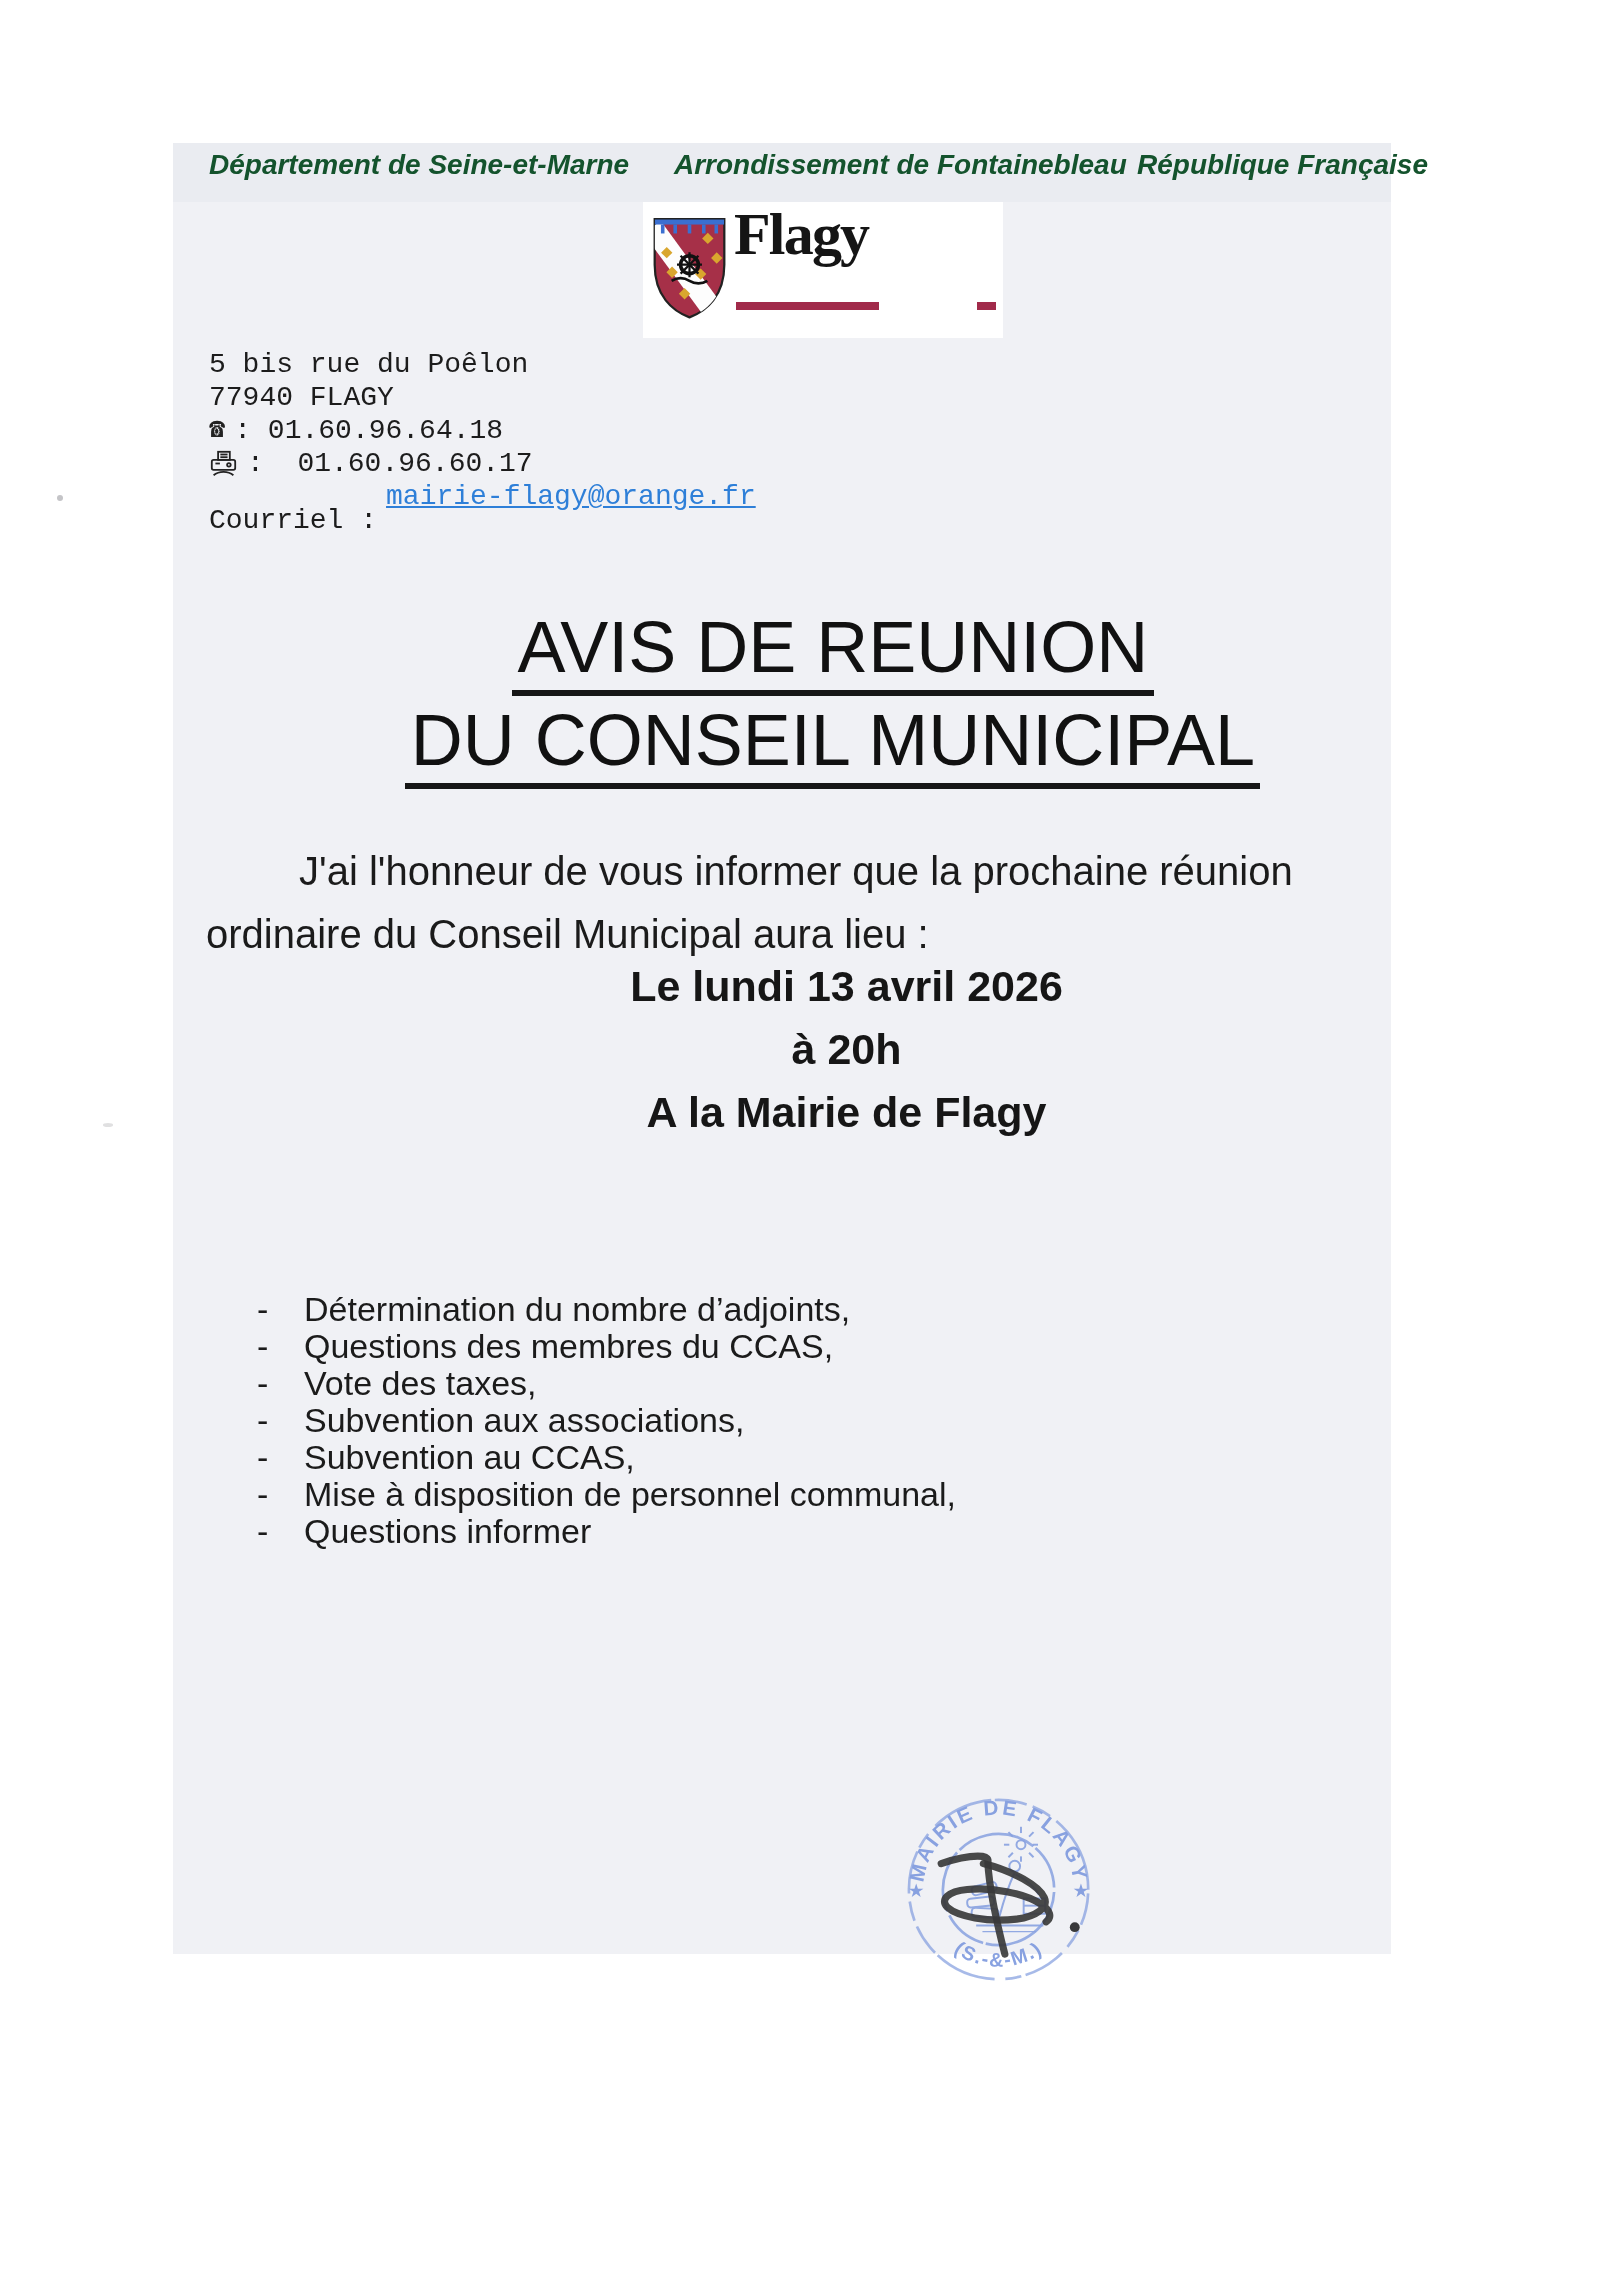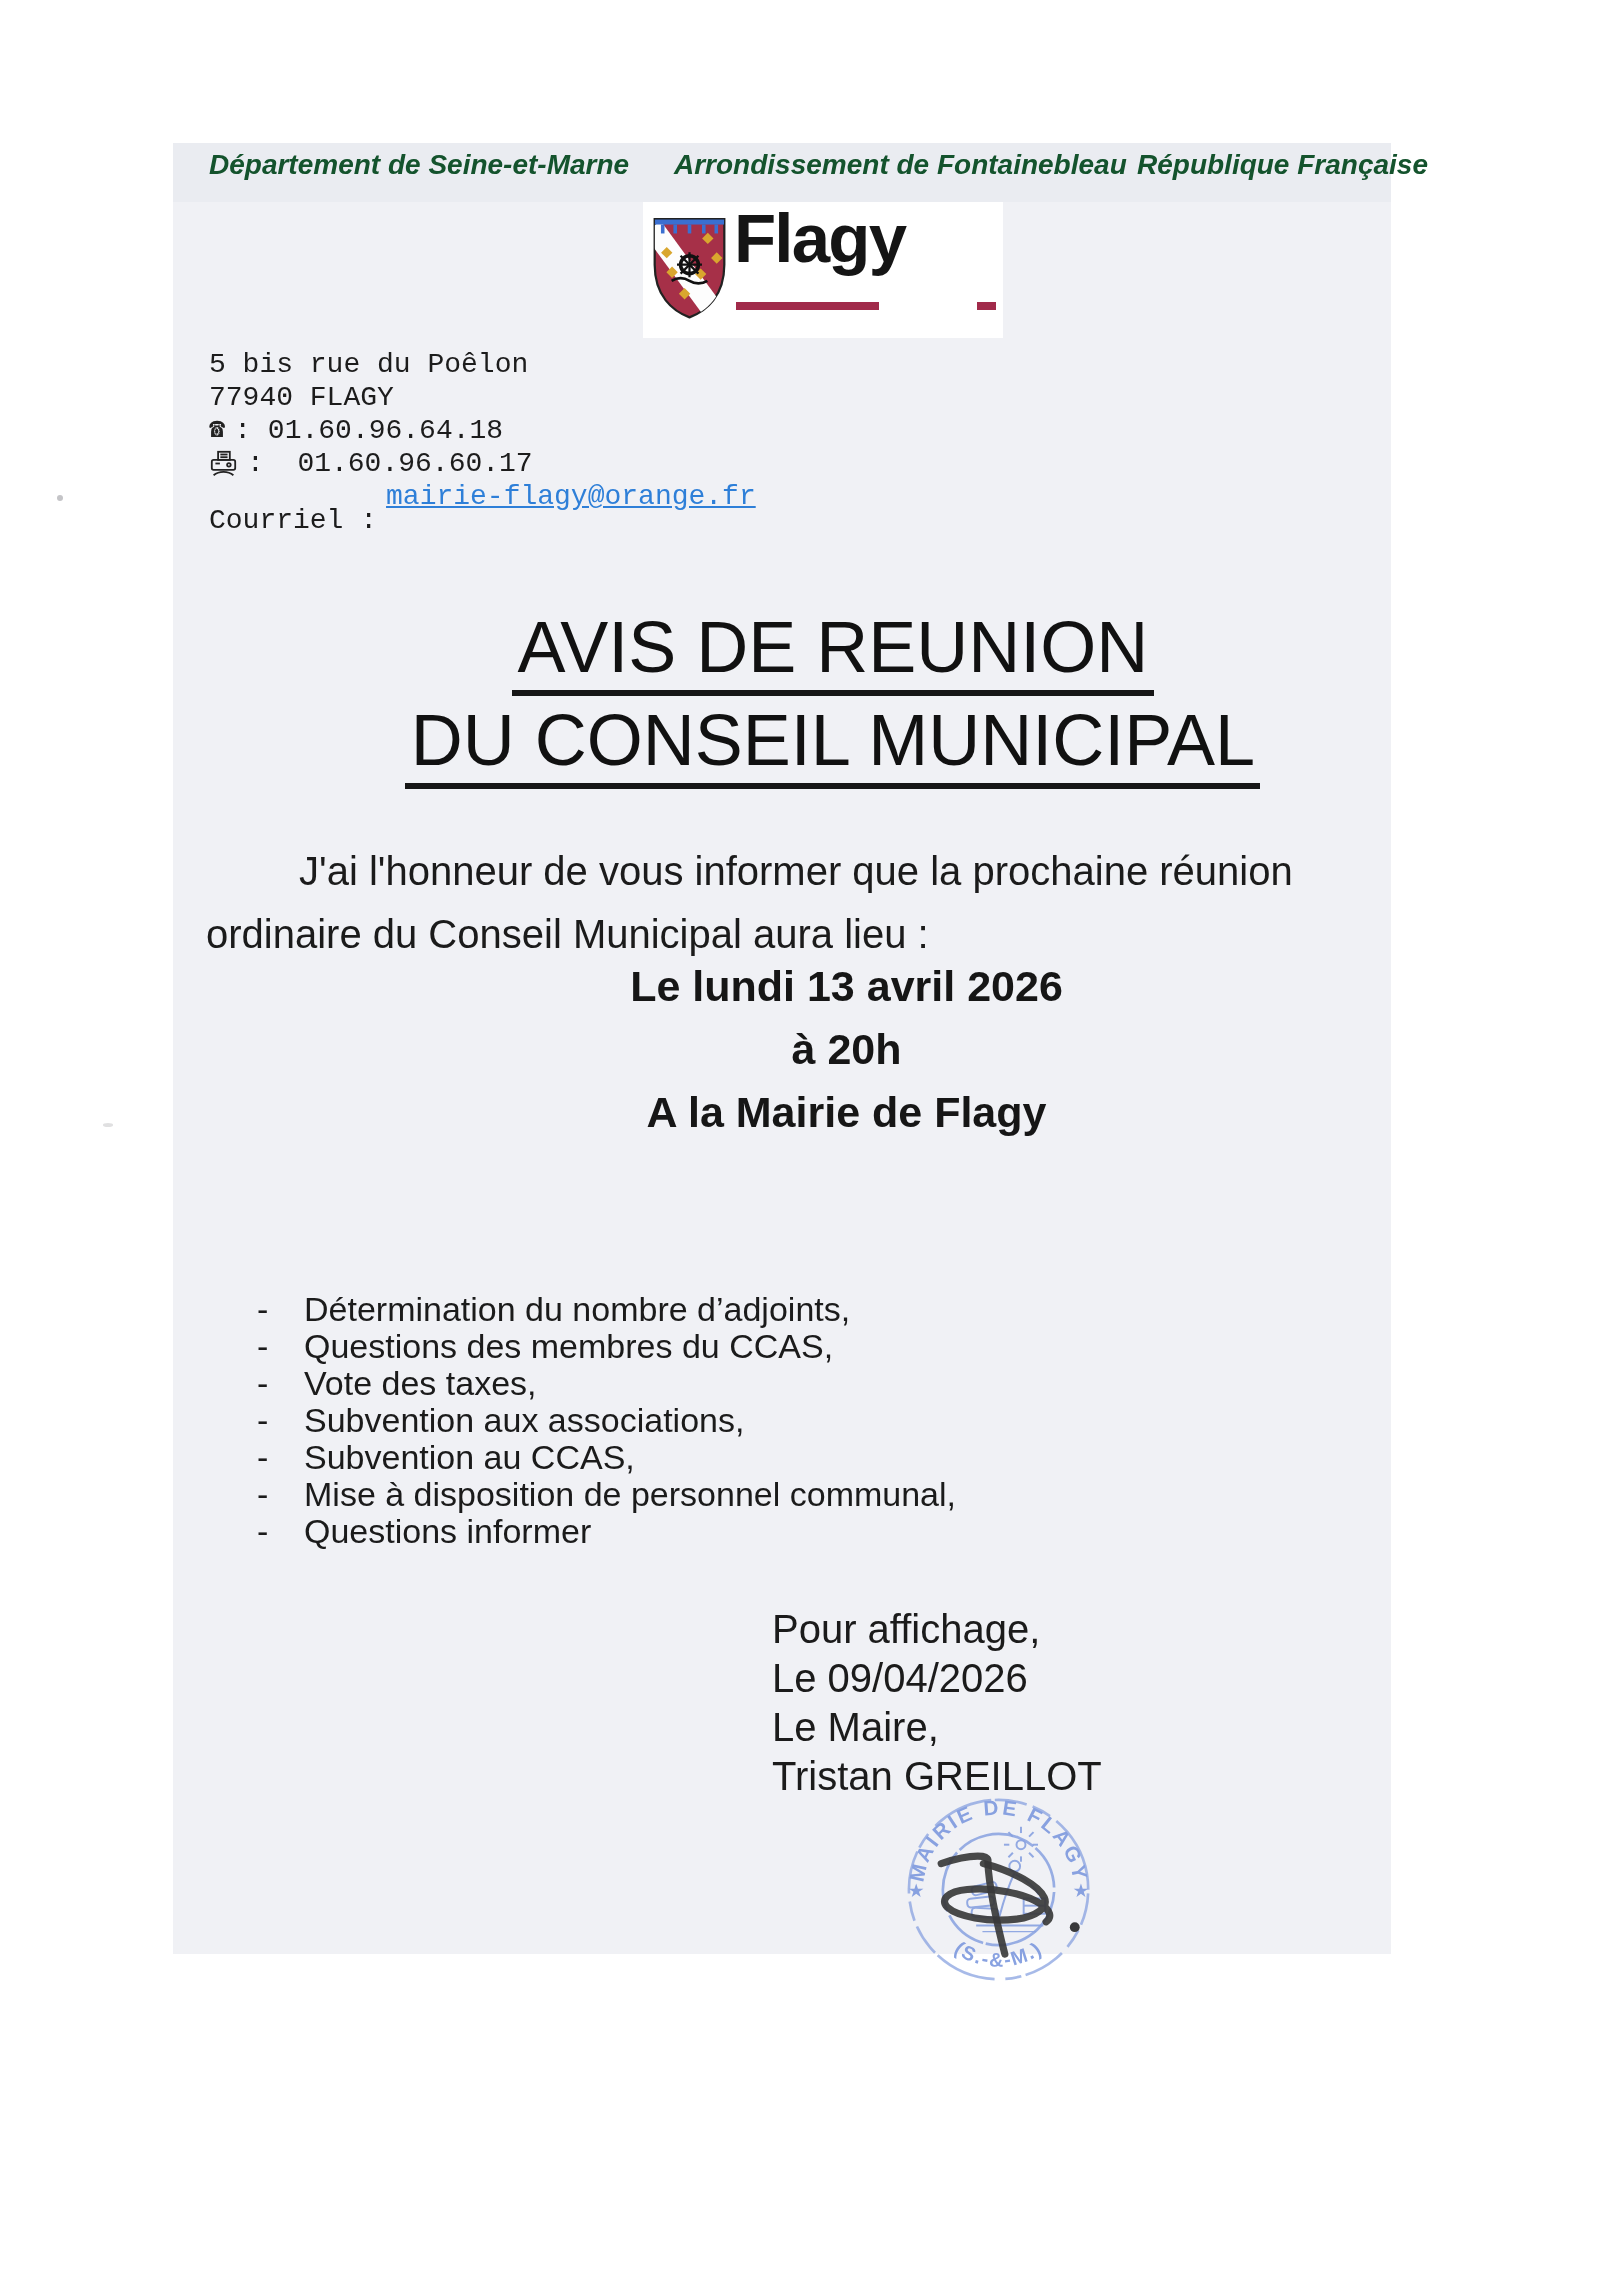--- a/index.html
+++ b/index.html
@@ -6,22 +6,22 @@
   #page{position:relative;width:1621px;height:2293px;background:#fff;overflow:hidden;
         font-family:"Liberation Sans",sans-serif;color:#1f1f1f;}
   .scan-bg{position:absolute;left:173px;top:143px;width:1218px;height:1811px;background:#f0f1f5;}
   .scan-band{position:absolute;left:173px;top:143px;width:1218px;height:59px;background:#eaecf1;}
 
   .hdr{position:absolute;top:149px;font-weight:bold;font-size:28px;color:#14532d;white-space:nowrap;font-style:italic;}
   #hdr-dep{left:209px}#hdr-arr{left:674px}#hdr-rep{left:1137px}
 
   .logo-box{position:absolute;left:643px;top:202px;width:360px;height:136px;background:#fff;}
   .shield{position:absolute;left:9px;top:9px;}
-  .logo-text{position:absolute;left:91px;top:1.8px;font-family:Liberation Sans, sans-serif;font-weight:bold;
-             font-size:69px;line-height:1;color:#151515;letter-spacing:-1.8px;}
+  .logo-text{position:absolute;left:91px;top:1.8px;font-family:Liberation Serif, serif;font-weight:bold;
+             font-size:60px;line-height:1;color:#151515;letter-spacing:-1.8px;}
   .logo-underline{position:absolute;left:93px;top:100px;width:143px;height:8px;background:var(--logo_underline,#a12a4a);}
   .logo-dash{position:absolute;left:334px;top:100px;width:19px;height:8px;background:var(--logo_underline,#a12a4a);}
 
   .contact{position:absolute;left:209px;top:348px;font-size:28px;line-height:33px;color:#1c1c1c;font-family:Liberation Mono, monospace;}
   .contact-row{display:flex;align-items:center;height:33px;white-space:pre;}
   .phone-glyph{font-size:27px;margin-right:9px;color:#222;}
   .fax-iconwrap{margin-right:9px;display:inline-flex;}
   .email-label{margin-right:9px;margin-top:48px;}
   .email-link{color:var(--link,#2e7fd8);text-decoration:underline;}
 
@@ -179,26 +179,20 @@
     <li>
         <span class="dash">-</span>
         <span>Mise à disposition de personnel communal,</span>
       </li>
     <li>
         <span class="dash">-</span>
         <span>Questions informer</span>
       </li>
   </ul>
 
-  <div class="signoff">
-    <div>Pour affichage,</div>
-    <div>Le 09/04/2026</div>
-    <div>Le Maire,</div>
-    <div>Tristan GREILLOT</div>
-  </div>
 
   <svg class="stamp-svg" width="269" height="251" viewBox="0 0 300 280">
     <g opacity="0.9">
       <circle class="stamp-line" cx="130" cy="130" r="100" stroke-width="3" opacity="0.75" stroke-dasharray="70 4 36 7 22 9 48 5 18 12" transform="rotate(-40 130 130)"></circle>
       <circle class="stamp-line" cx="130" cy="130" r="62" stroke-width="3" opacity="0.85" stroke-dasharray="90 3 50 5 70 4" transform="rotate(20 130 130)"></circle>
       <defs>
         <path id="arcTop" d="M 51,159 A 84 84 0 1 1 209,159"></path>
         <path id="arcBottom" d="M 55.5,173 A 86 86 0 0 0 204.5,173"></path>
       </defs>
       <text class="stamp-text" text-anchor="middle">

